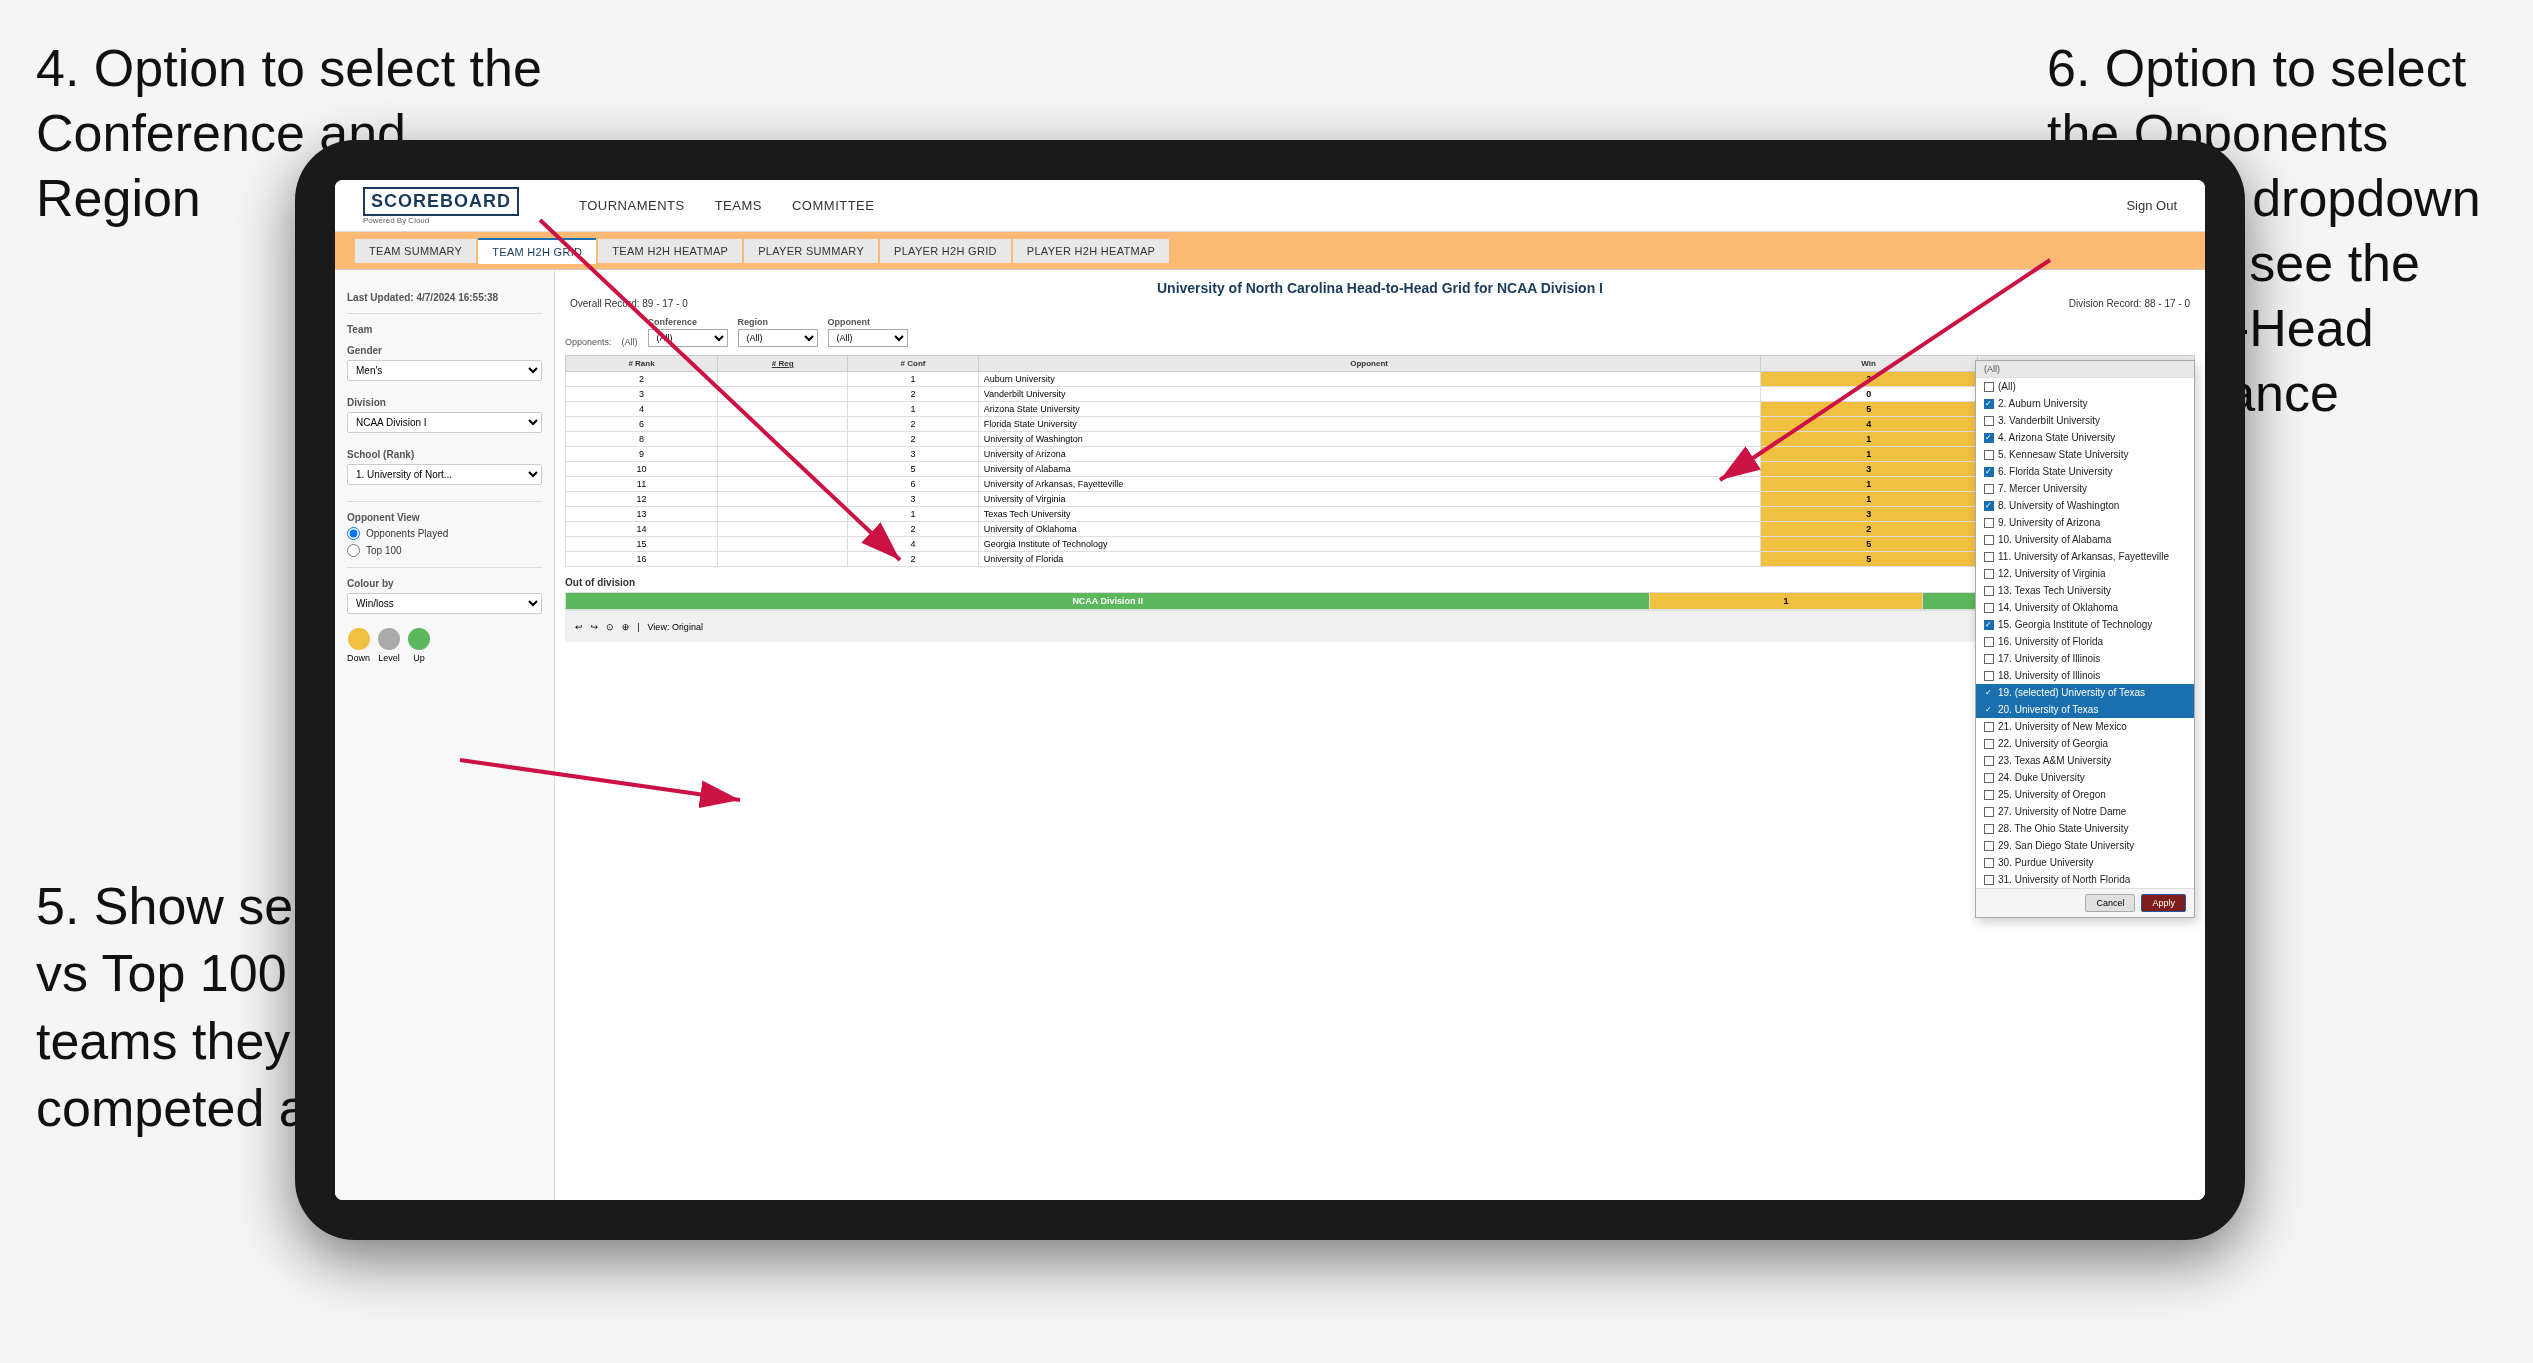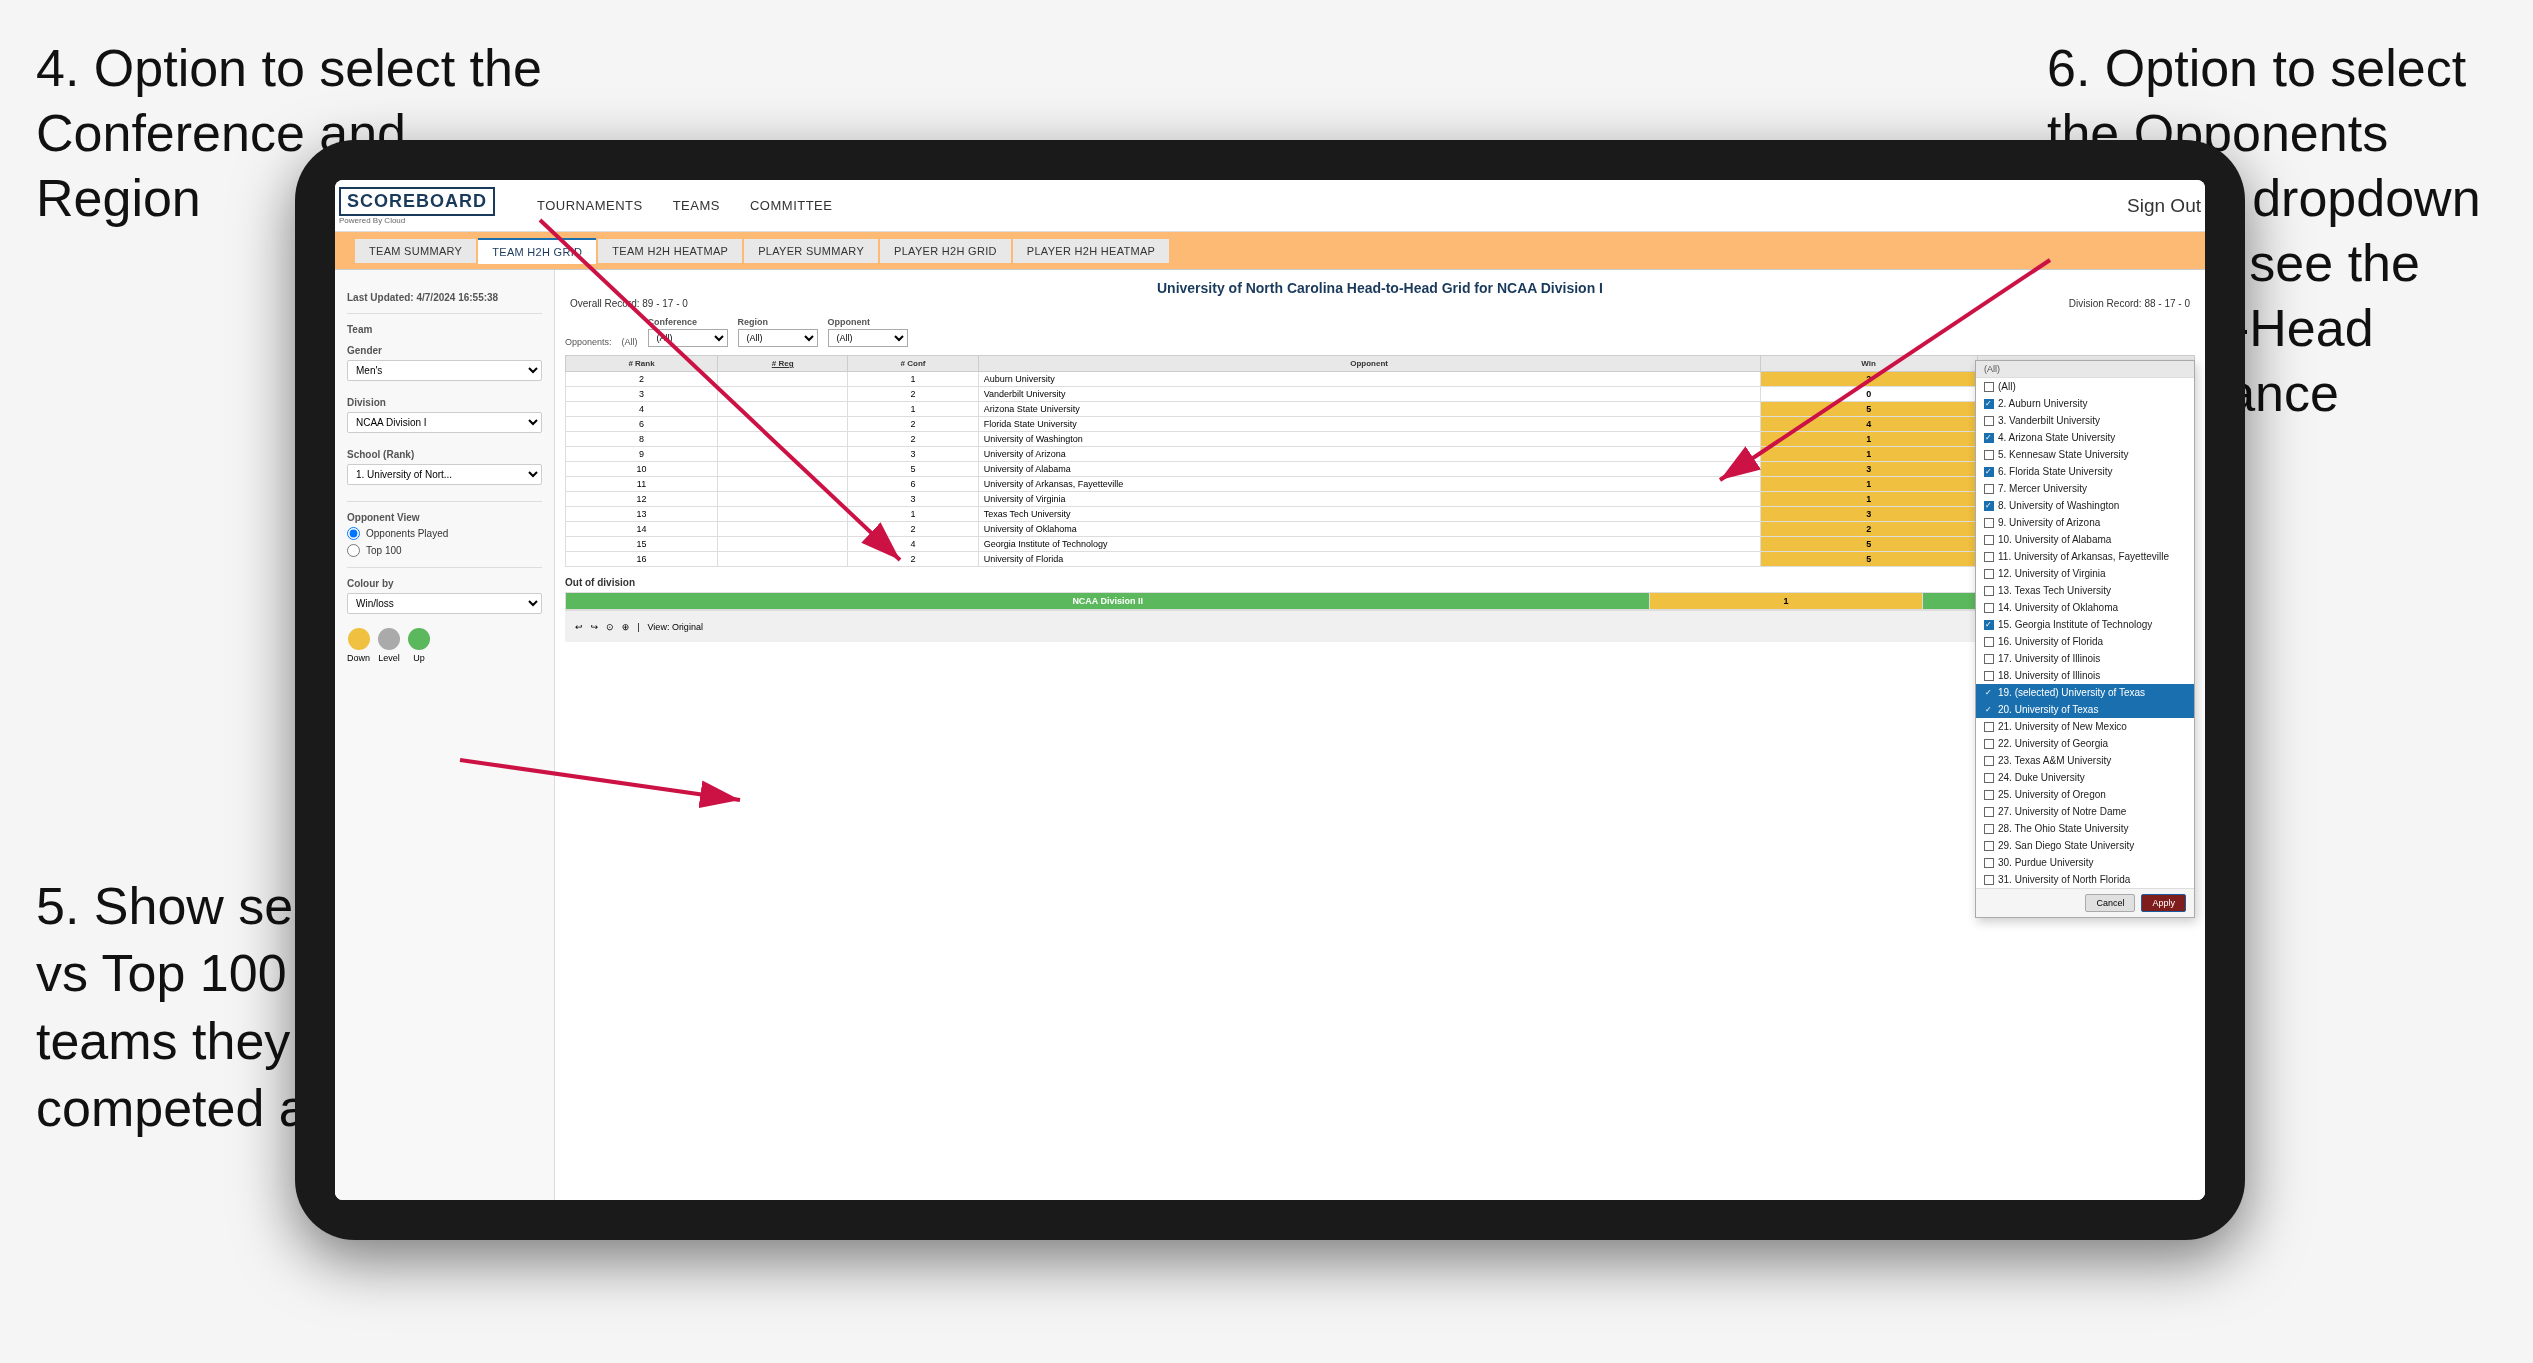--- a/index.html
+++ b/index.html
@@ -64,23 +64,23 @@
       overflow: hidden;
       position: relative;
     }
 
     
     .app-header {
       background: #fff;
       height: 52px;
       display: flex;
       align-items: center;
-      padding: 0 4px;
+      padding: 0 28px;
       border-bottom: 1px solid #ddd;
-      gap: 22px;
+      gap: 40px;
     }
 
     .logo {
       font-size: 18px;
       font-weight: 900;
       color: #1a3a5c;
       letter-spacing: 1px;
       border: 2px solid #1a3a5c;
       padding: 2px 6px;
     }
@@ -101,21 +101,21 @@
     .nav-link {
       font-size: 13px;
       color: #333;
       cursor: pointer;
       padding: 4px 0;
       font-weight: 500;
       letter-spacing: 0.5px;
     }
 
     .nav-right {
-      font-size: 19px;
+      font-size: 13px;
       color: #333;
       cursor: pointer;
     }
 
     
     .sub-header {
       background: #fdba74;
       height: 38px;
       display: flex;
       align-items: center;

